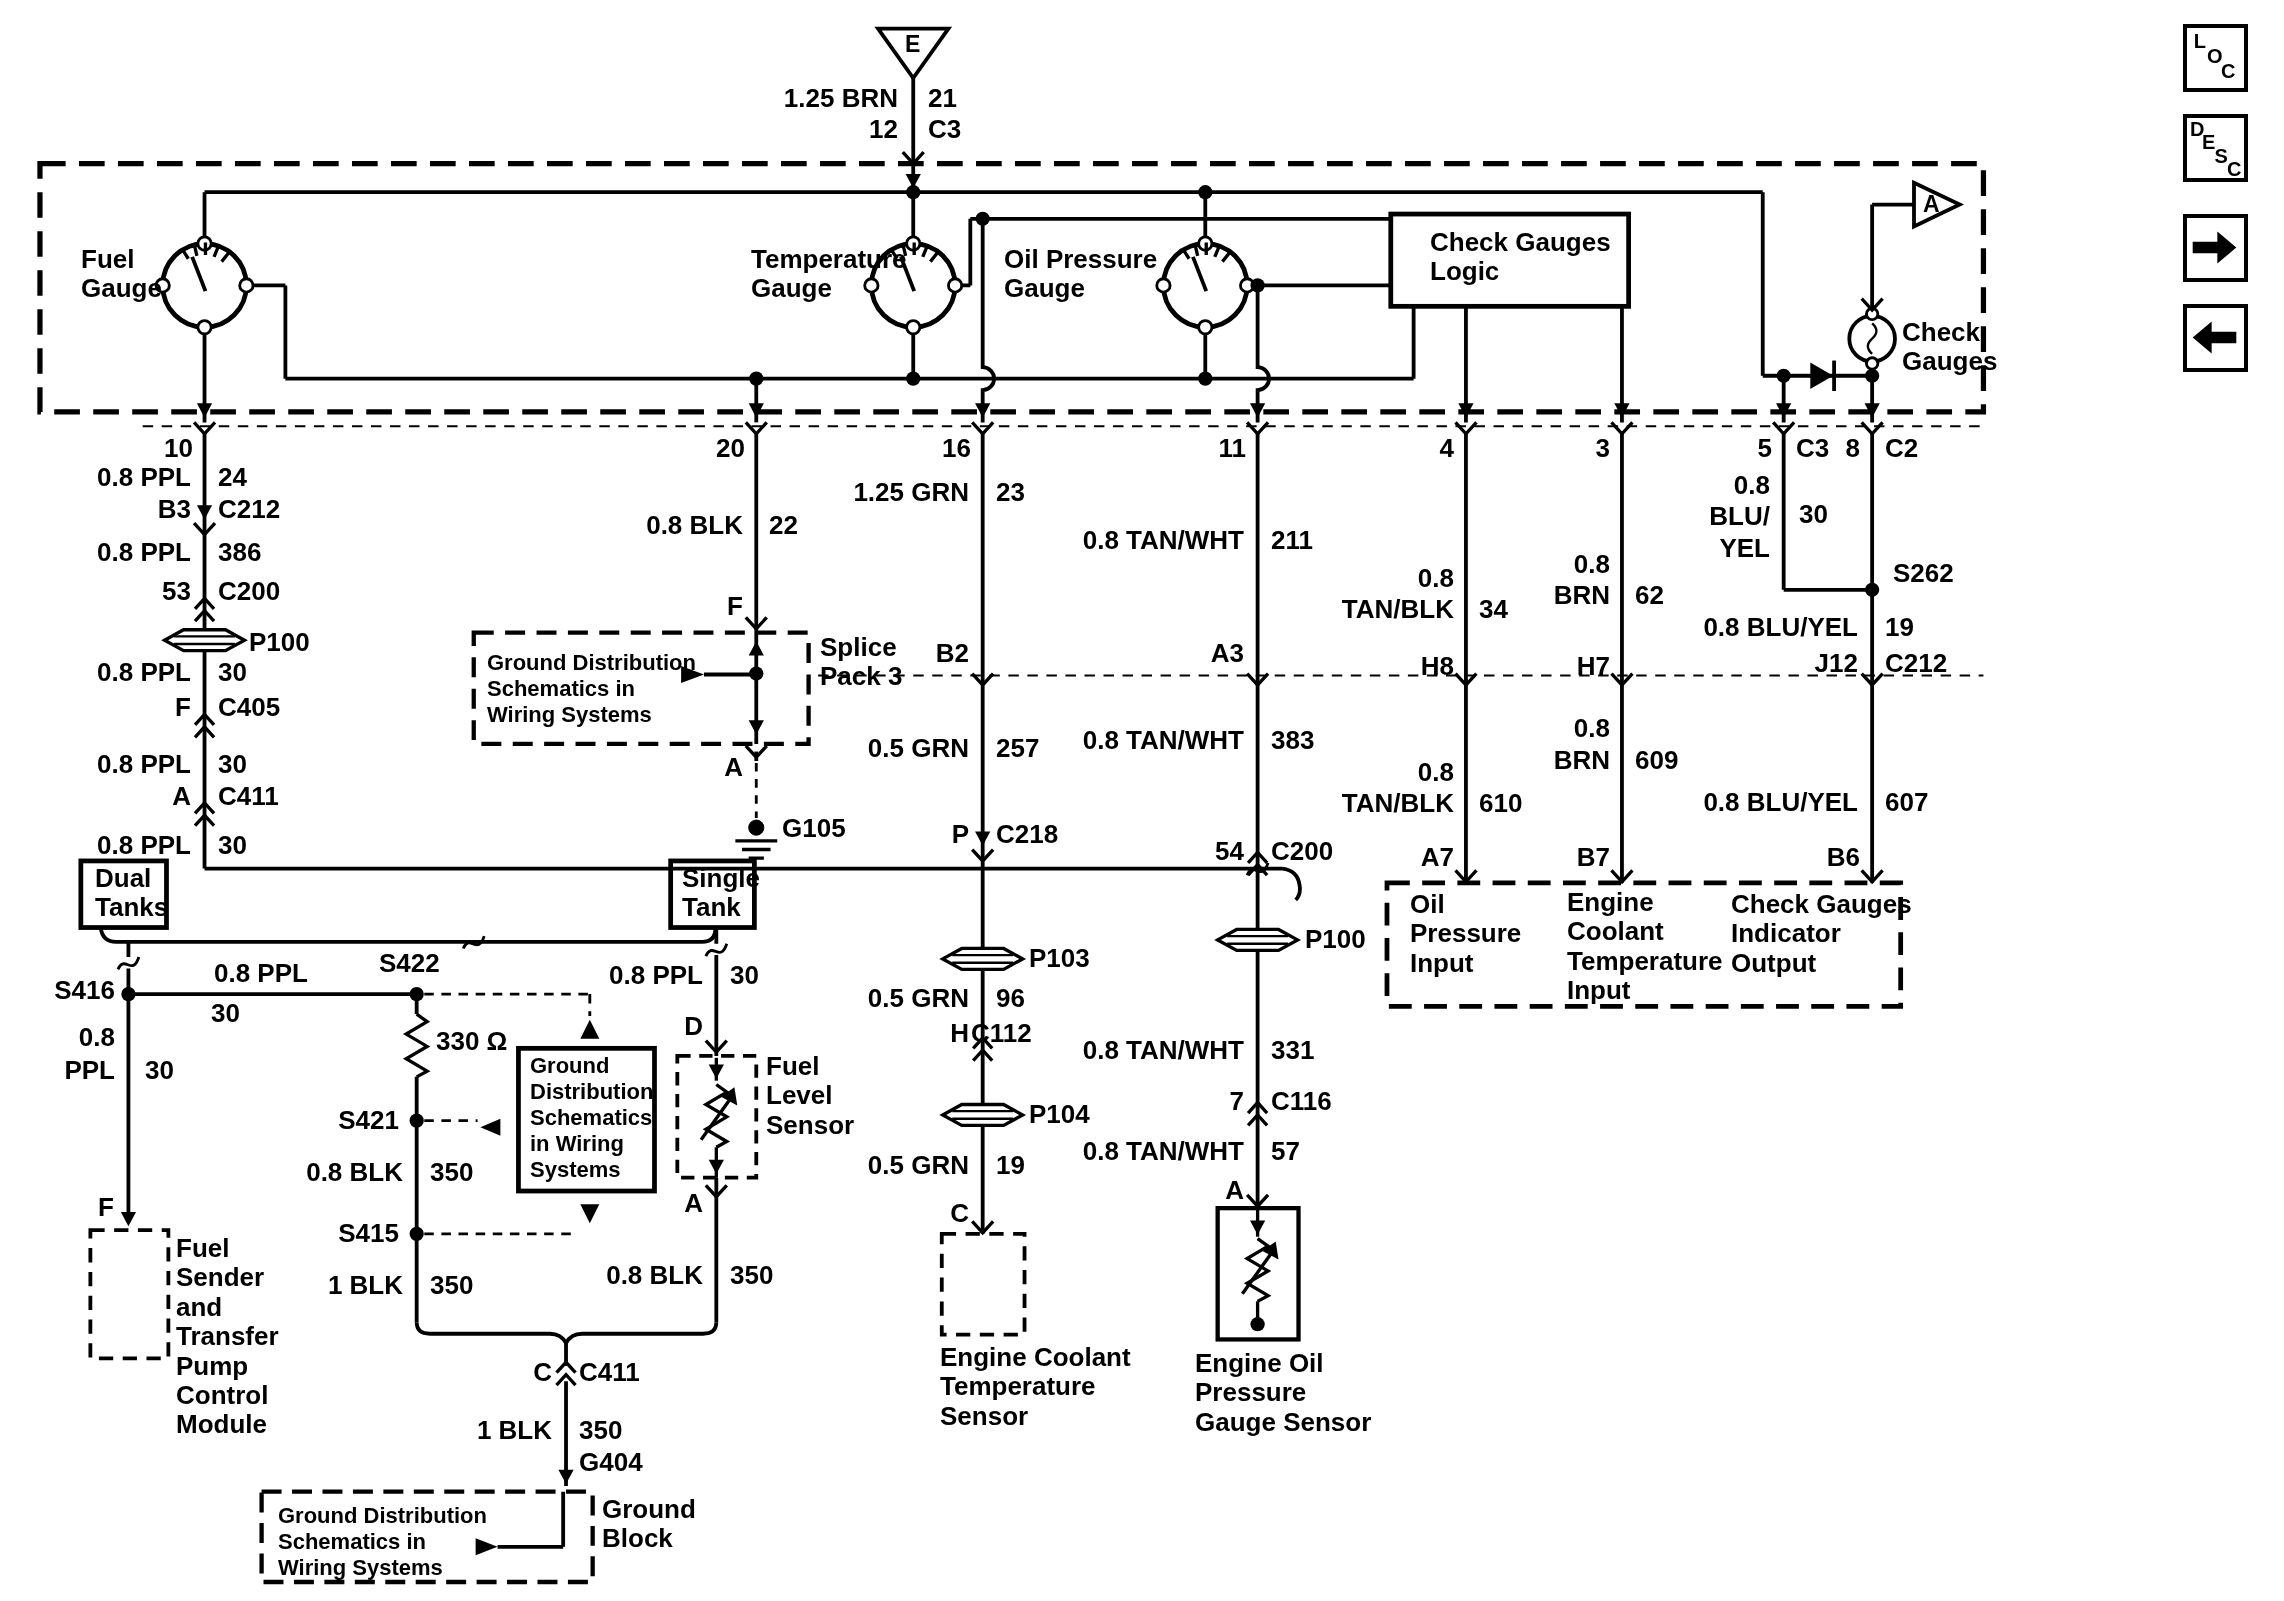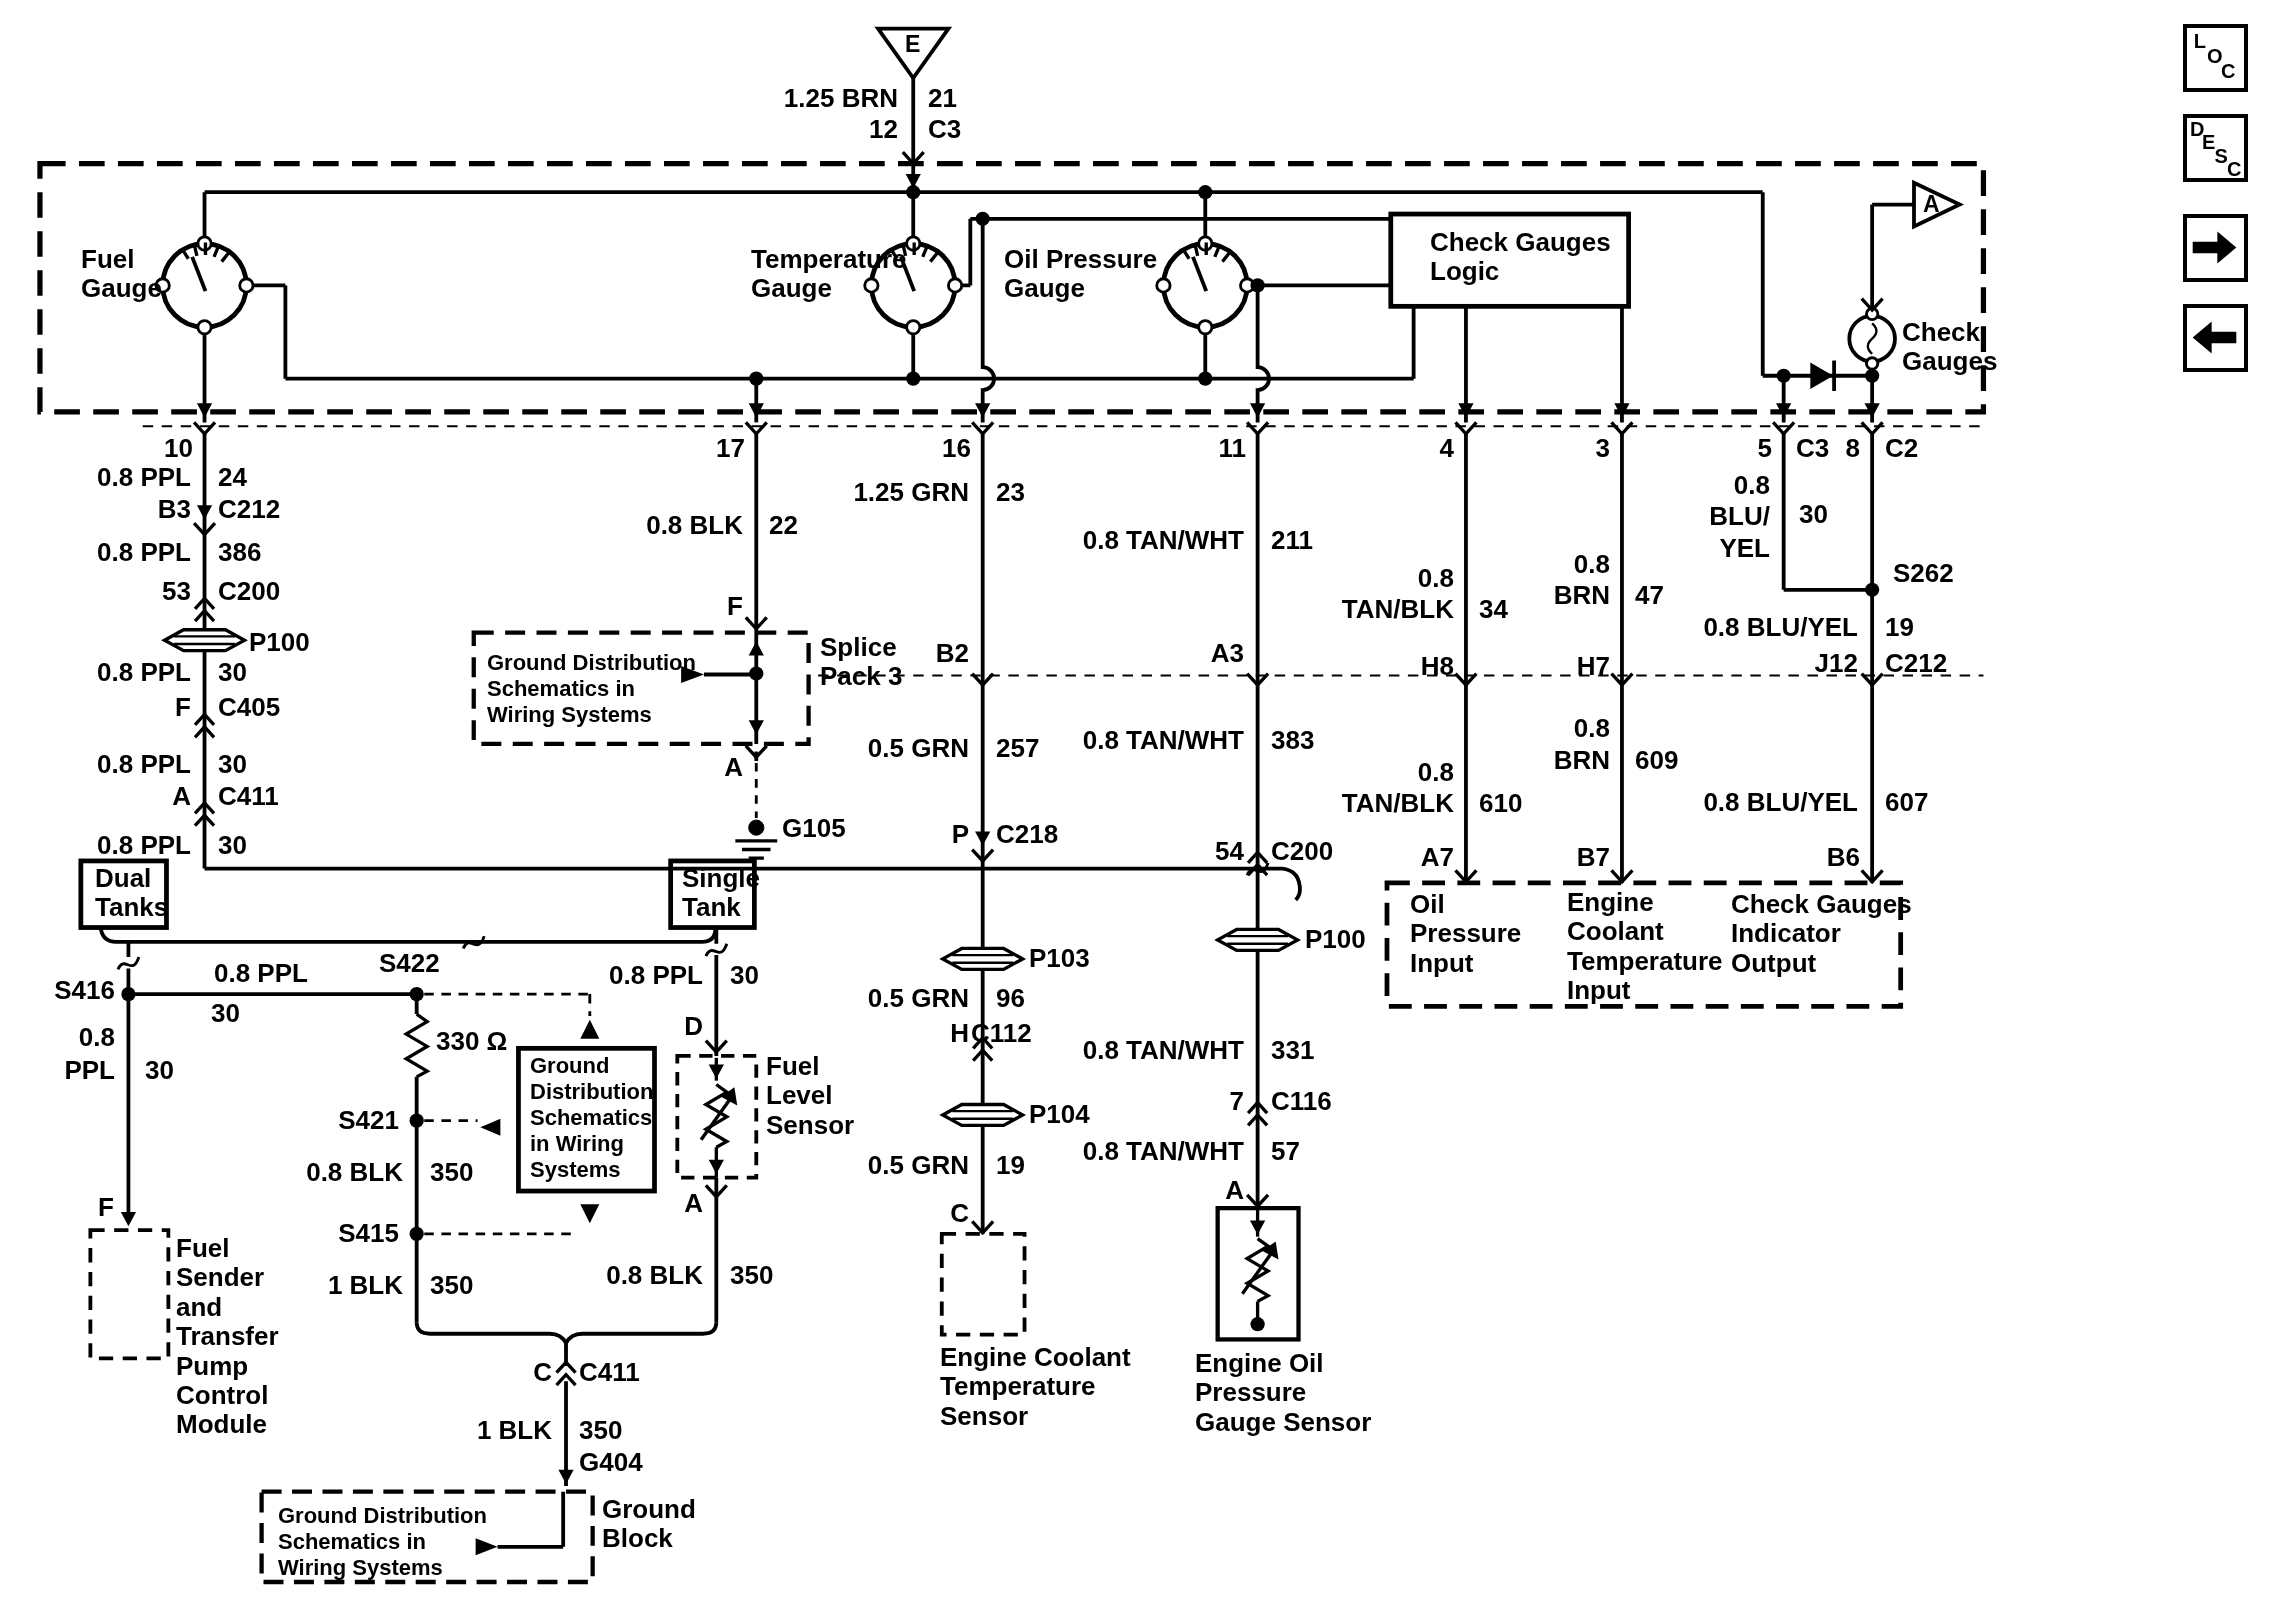--- a/index.html
+++ b/index.html
@@ -298,21 +298,21 @@
 Gauge</div>
 <div class="lb" style="left:1004px;top:245px">Oil Pressure
 Gauge</div>
 <div class="lb" style="left:1430px;top:228px">Check Gauges
 Logic</div>
 <div class="lb" style="left:1902px;top:318px">Check
 Gauges</div>
 <div class="lb" style="left:1923px;top:191px;font-size:23px">A</div>
 
 <div class="lb ra" style="left:193px;top:434px">10</div>
-<div class="lb ra" style="left:745px;top:434px">17</div>
+<div class="lb ra" style="left:745px;top:434px">20</div>
 <div class="lb ra" style="left:971px;top:434px">16</div>
 <div class="lb ra" style="left:1246px;top:434px">11</div>
 <div class="lb ra" style="left:1454px;top:434px">4</div>
 <div class="lb ra" style="left:1610px;top:434px">3</div>
 <div class="lb ra" style="left:1772px;top:434px">5</div>
 <div class="lb" style="left:1796px;top:434px">C3</div>
 <div class="lb ra" style="left:1860px;top:434px">8</div>
 <div class="lb" style="left:1885px;top:434px">C2</div>
 
 <div class="lb ra" style="left:191px;top:463px">0.8 PPL</div>
@@ -394,21 +394,21 @@
 <div class="lb ra" style="left:1454px;top:595px">TAN/BLK</div>
 <div class="lb" style="left:1479px;top:595px">34</div>
 <div class="lb ra" style="left:1454px;top:652px">H8</div>
 <div class="lb ra" style="left:1454px;top:758px">0.8</div>
 <div class="lb ra" style="left:1454px;top:789px">TAN/BLK</div>
 <div class="lb" style="left:1479px;top:789px">610</div>
 <div class="lb ra" style="left:1454px;top:843px">A7</div>
 
 <div class="lb ra" style="left:1610px;top:550px">0.8</div>
 <div class="lb ra" style="left:1610px;top:581px">BRN</div>
-<div class="lb" style="left:1635px;top:581px">47</div>
+<div class="lb" style="left:1635px;top:581px">62</div>
 <div class="lb ra" style="left:1610px;top:652px">H7</div>
 <div class="lb ra" style="left:1610px;top:714px">0.8</div>
 <div class="lb ra" style="left:1610px;top:746px">BRN</div>
 <div class="lb" style="left:1635px;top:746px">609</div>
 <div class="lb ra" style="left:1610px;top:843px">B7</div>
 
 <div class="lb ra" style="left:1770px;top:471px">0.8</div>
 <div class="lb ra" style="left:1770px;top:502px">BLU/</div>
 <div class="lb ra" style="left:1770px;top:534px">YEL</div>
 <div class="lb" style="left:1799px;top:500px">30</div>

